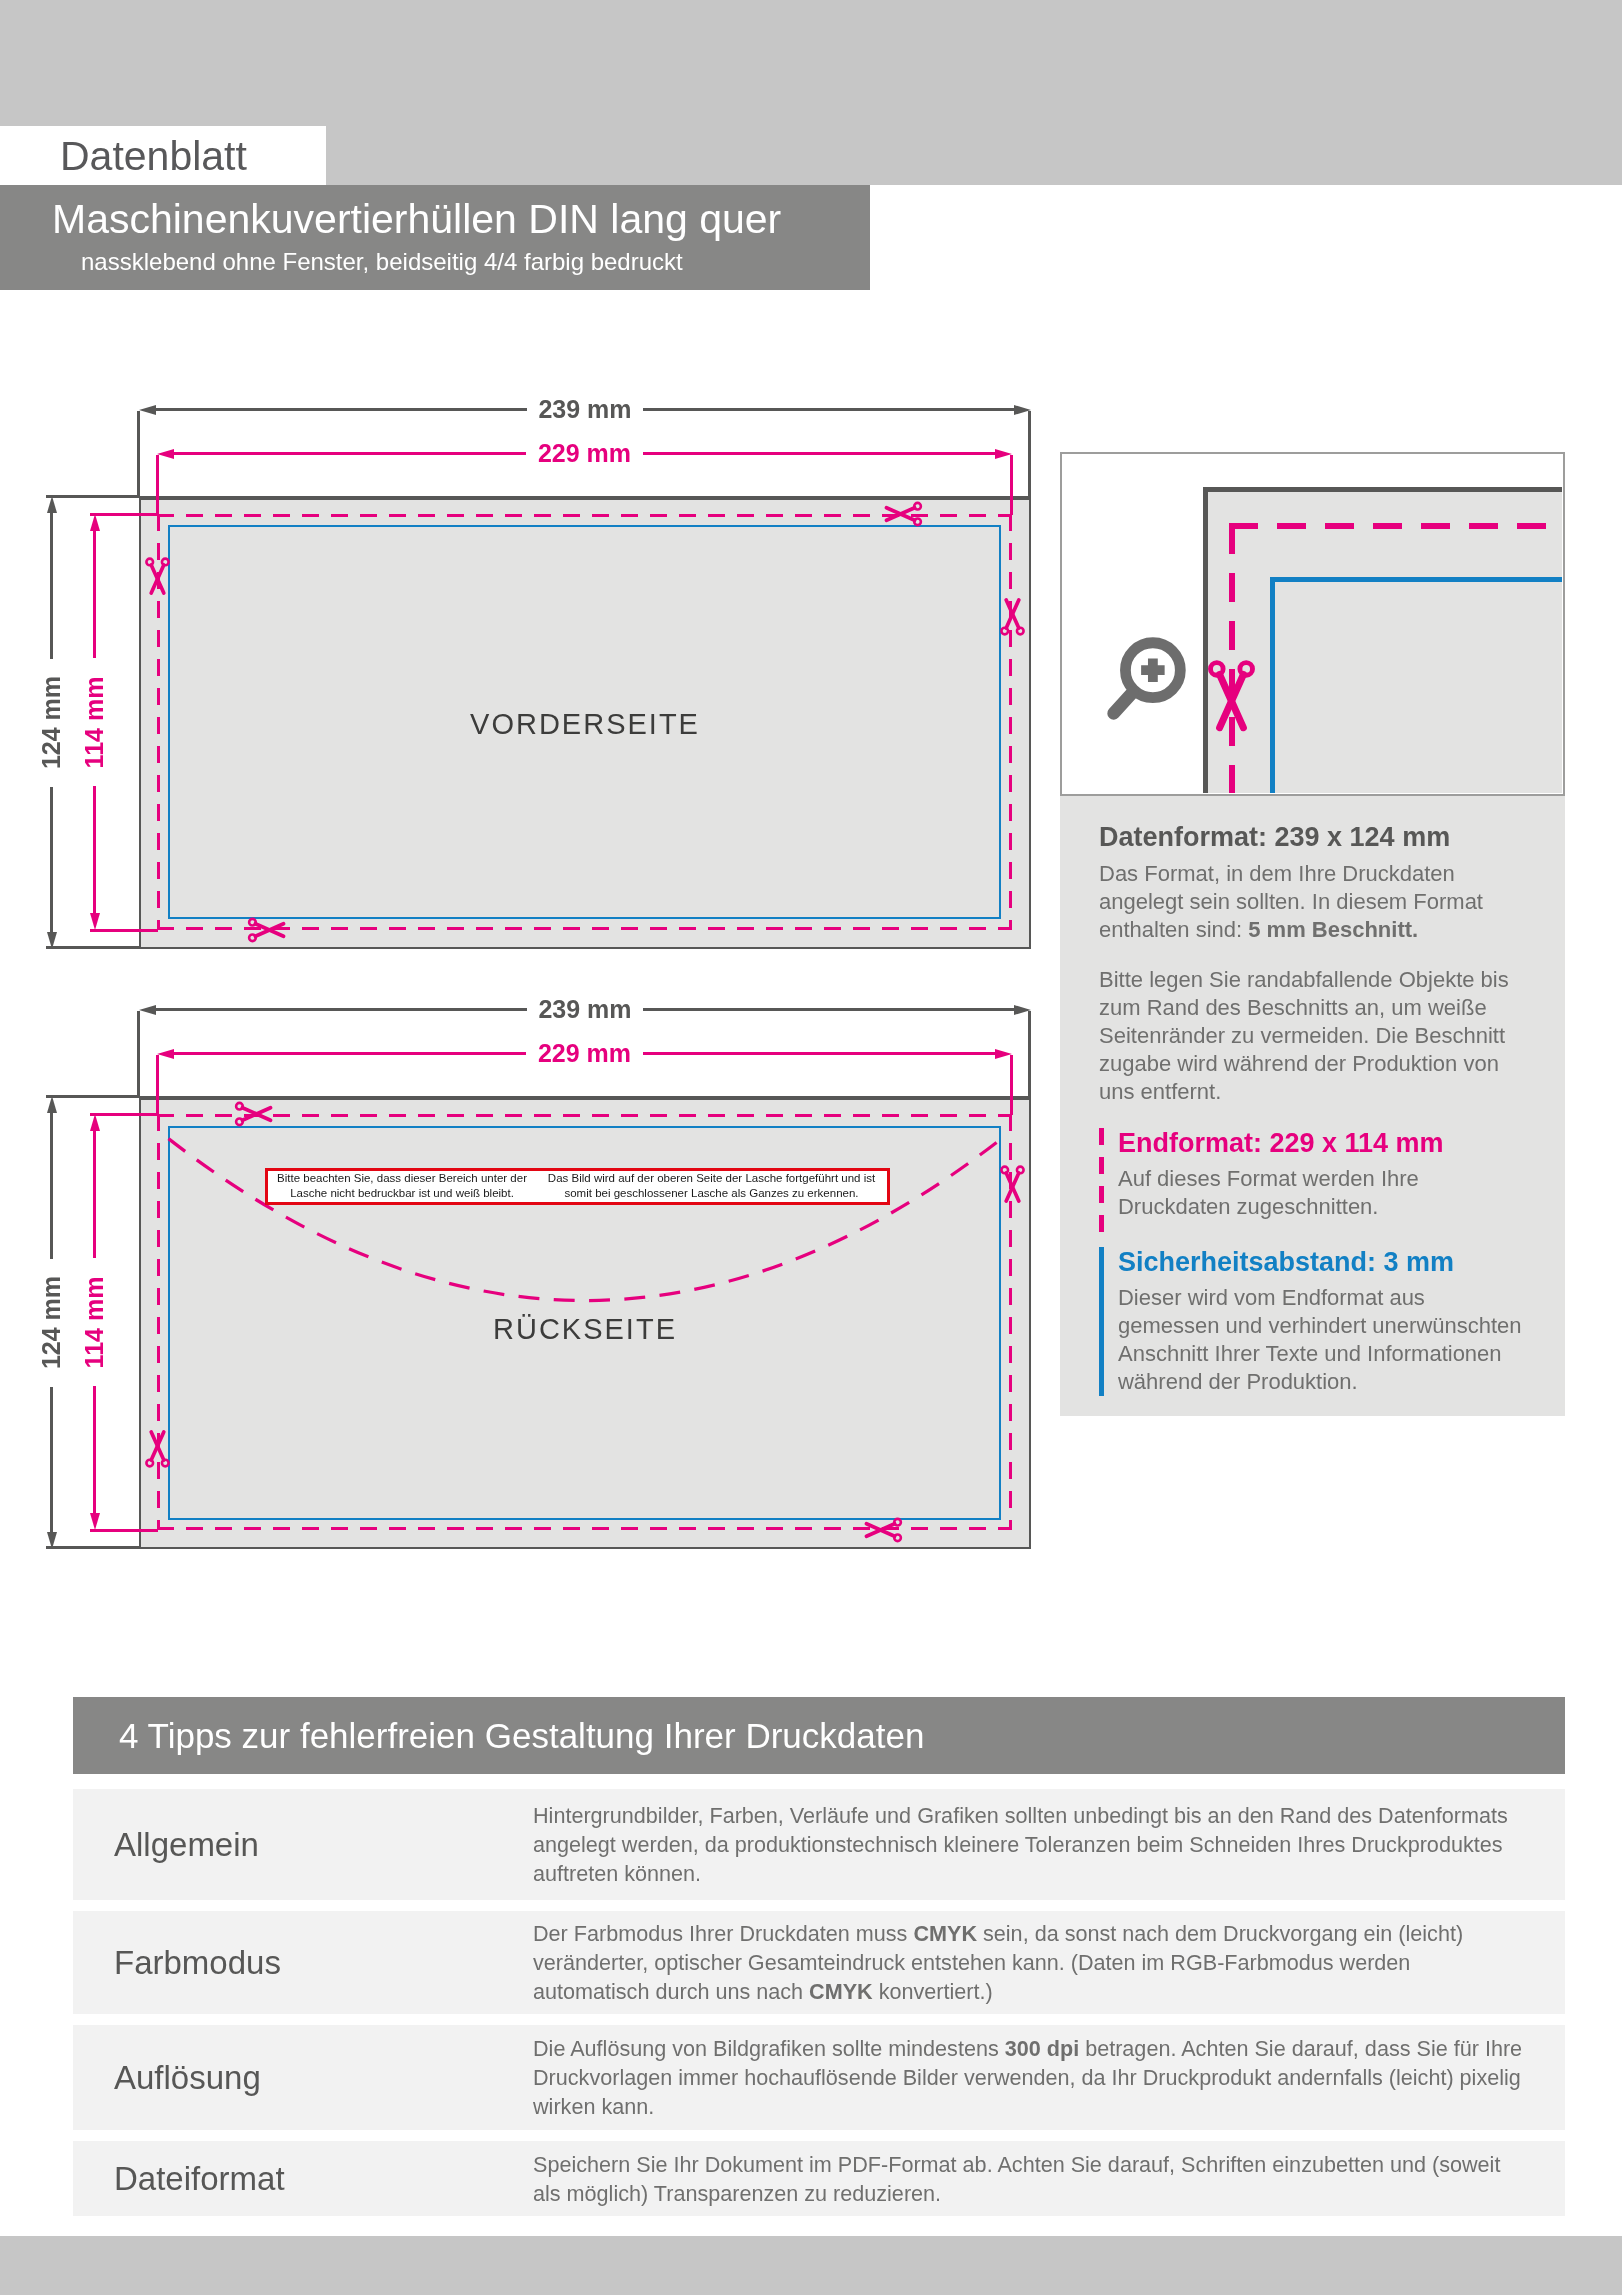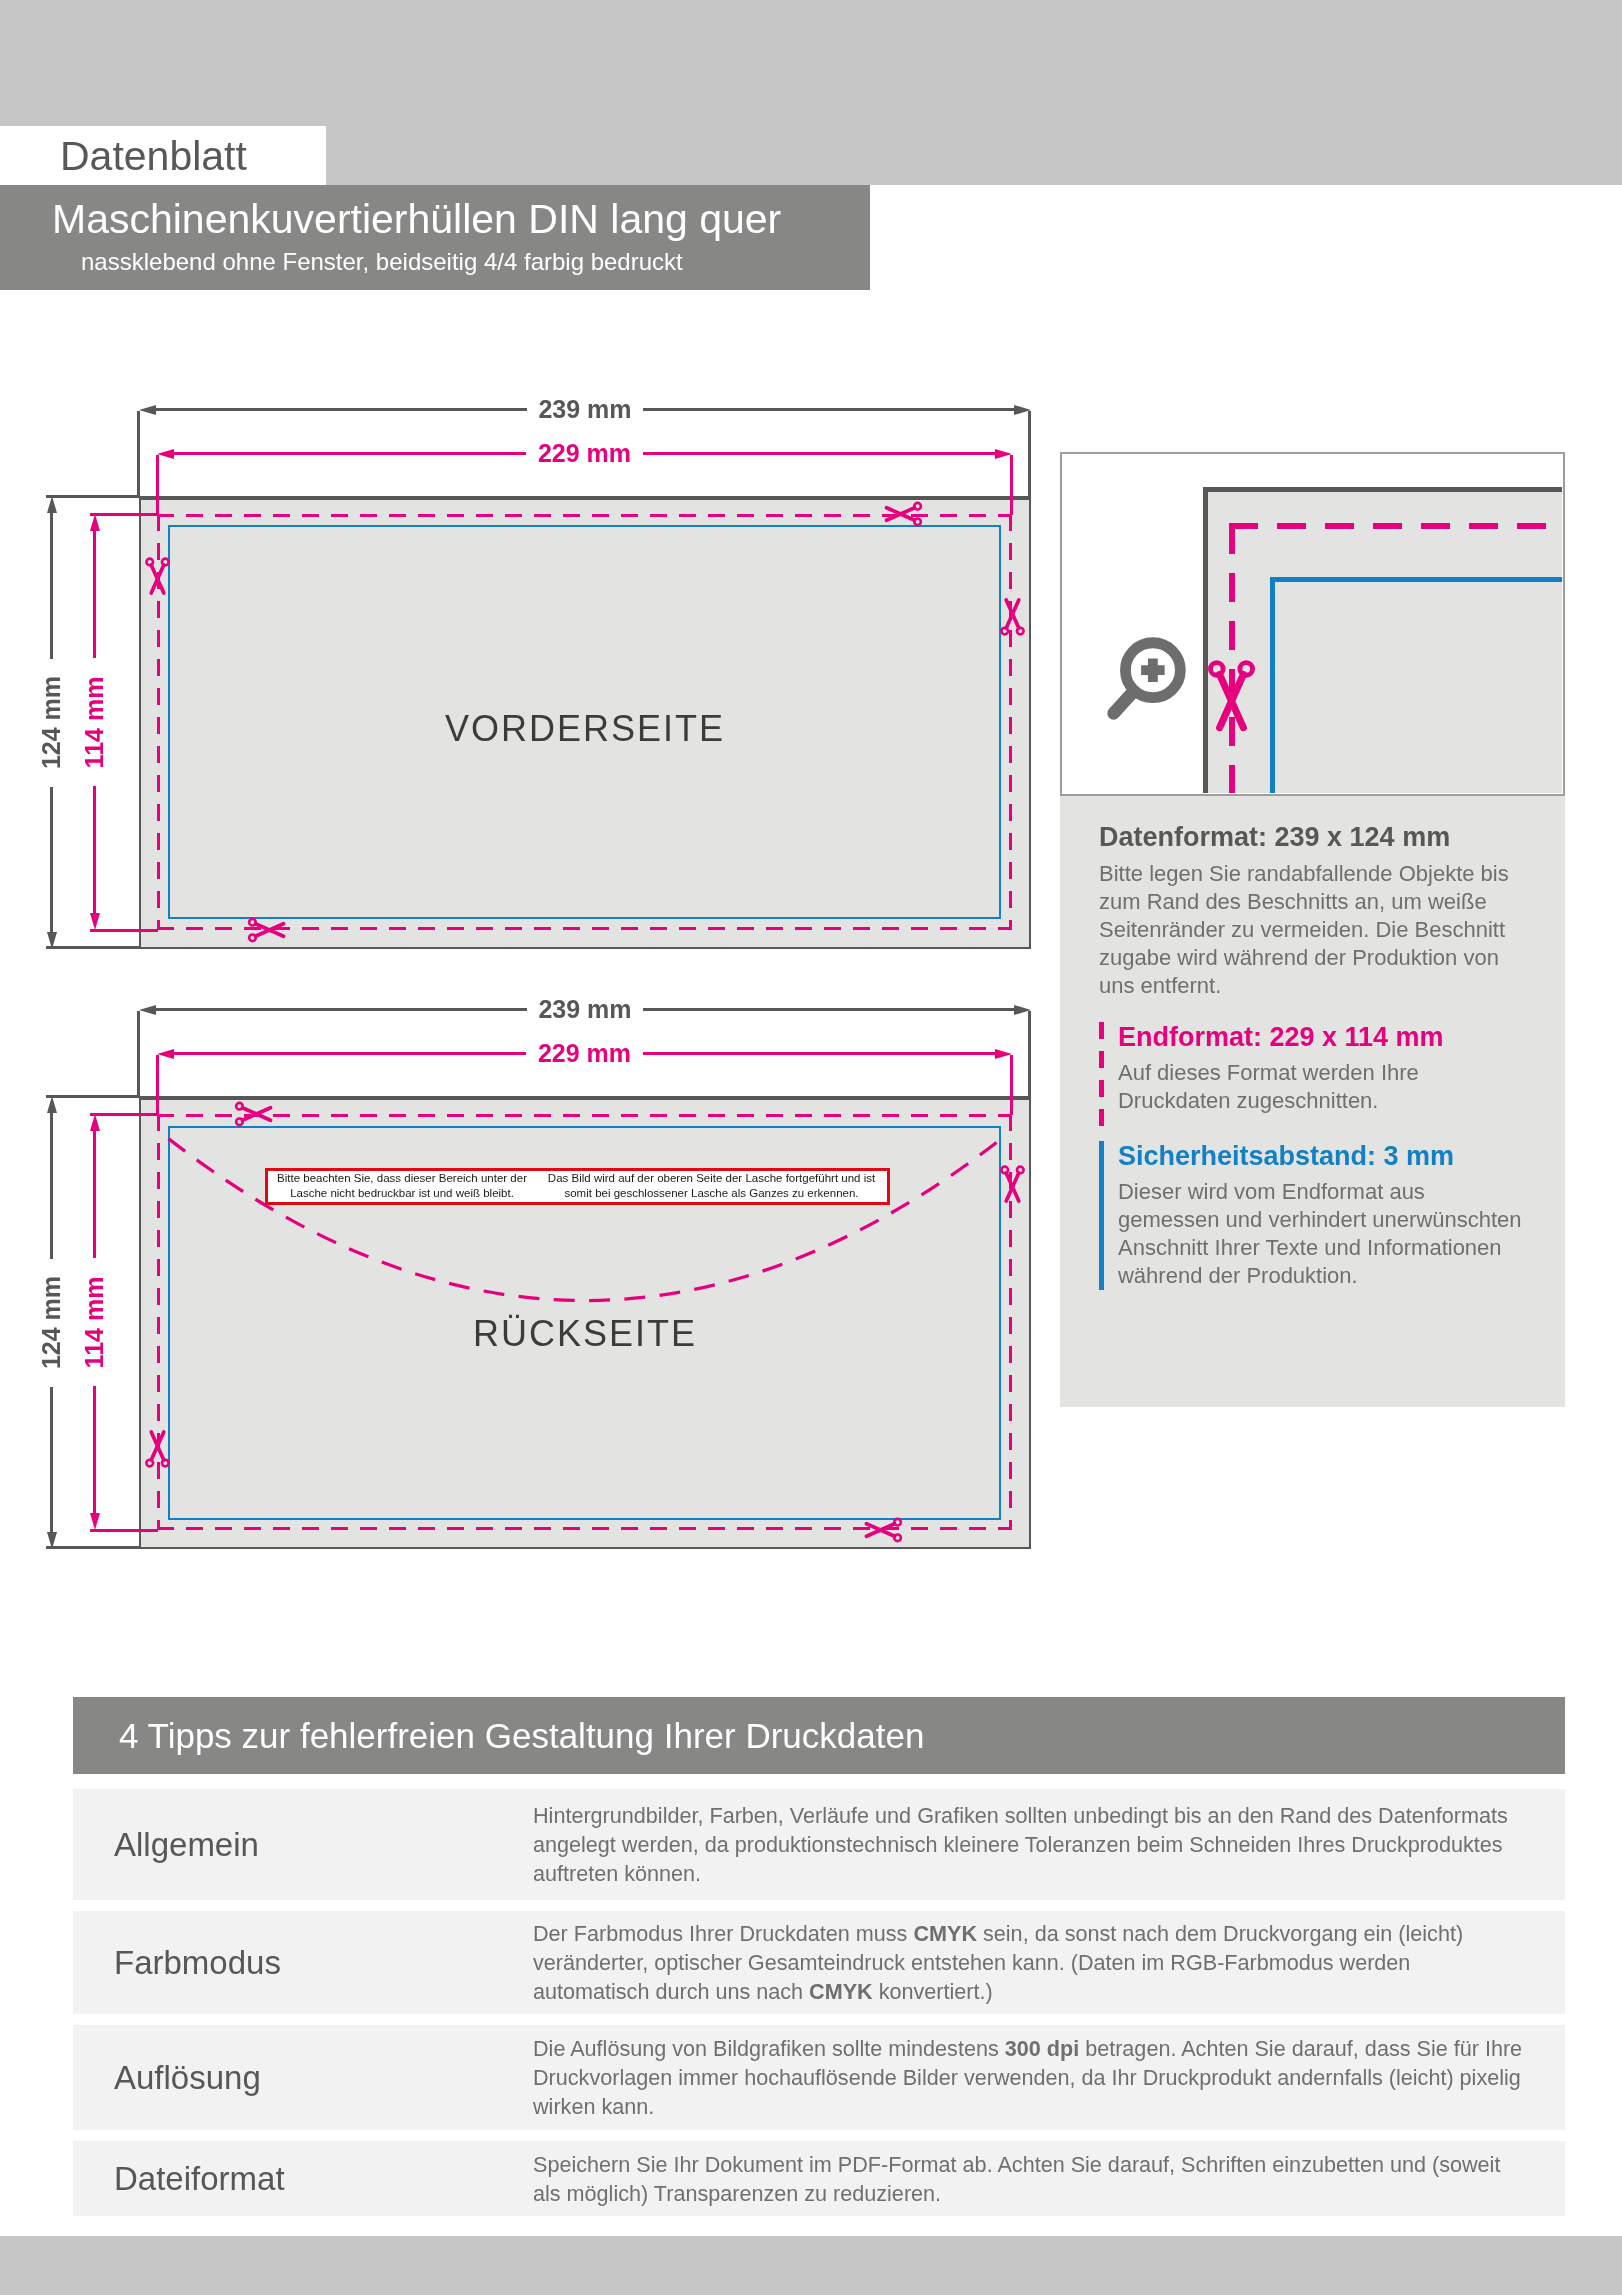--- a/index.html
+++ b/index.html
@@ -18,21 +18,21 @@
   .bluebox{border:2.6px solid #1280c4;box-sizing:border-box;}
   .dashrect{--m:#e6007e;
     background-image:
       repeating-linear-gradient(90deg,var(--m) 0 17px,transparent 17px 29px),
       repeating-linear-gradient(90deg,var(--m) 0 17px,transparent 17px 29px),
       repeating-linear-gradient(180deg,var(--m) 0 17px,transparent 17px 29px),
       repeating-linear-gradient(180deg,var(--m) 0 17px,transparent 17px 29px);
     background-size:100% 3.3px,100% 3.3px,3.3px 100%,3.3px 100%;
     background-position:top left,bottom left,top left,top right;
     background-repeat:no-repeat;}
-  .sidelabel{width:892px;text-align:center;font-size:36px;letter-spacing:2px;color:#3c3c3b;}
+  .sidelabel{width:892px;text-align:center;font-size:29px;letter-spacing:2px;color:#3c3c3b;}
   
   .dim{--c:#575756;color:var(--c);}
   .dim.m{--c:#e6007e;}
   .dim.h{display:flex;align-items:center;height:25px;}
   .dim.h .seg{flex:1;height:2.6px;background:var(--c);}
   .dim.m.h .seg{height:3.3px;}
   .dim .lbl{margin:0 11.8px;font-size:25px;font-weight:bold;white-space:nowrap;color:var(--c);}
   .ah{width:0;height:0;border-top:5.9px solid transparent;border-bottom:5.9px solid transparent;}
   .ah.l{border-right:17.7px solid var(--c);}
   .ah.r{border-left:17.7px solid var(--c);}
@@ -241,20 +241,21 @@
       </svg>
     <svg class="abs" style="left:36px;top:177px;" width="98" height="98" viewBox="0 0 100 100">
       <circle cx="56" cy="40" r="28" fill="#fff" stroke="#6d6d6d" stroke-width="11"></circle>
       <path d="M35 63 L16 84" stroke="#6d6d6d" stroke-width="13" stroke-linecap="round"></path>
       <path d="M56 28 V52 M44 40 H68" stroke="#6d6d6d" stroke-width="10"></path>
     </svg>
   </div>
 
   <div class="abs" id="panel">
     <h3>Datenformat: 239 x 124 mm</h3>
+    <p><span>Das Format, in dem Ihre Druckdaten angelegt sein sollten. In diesem Format enthalten sind: </span><span class="b">5 mm Beschnitt.</span></p>
     <p>Bitte legen Sie randabfallende Objekte bis zum Rand des Beschnitts an, um weiße Seitenränder zu vermeiden. Die Beschnitt zugabe wird während der Produktion von uns entfernt.</p>
     <div class="sect">
       <div class="mark dash"></div>
       <div>
         <h3 class="mag">Endformat: 229 x 114 mm</h3>
         <p>Auf dieses Format werden Ihre Druckdaten zugeschnitten.</p>
       </div>
     </div>
     <div class="sect">
       <div class="mark solid"></div>

